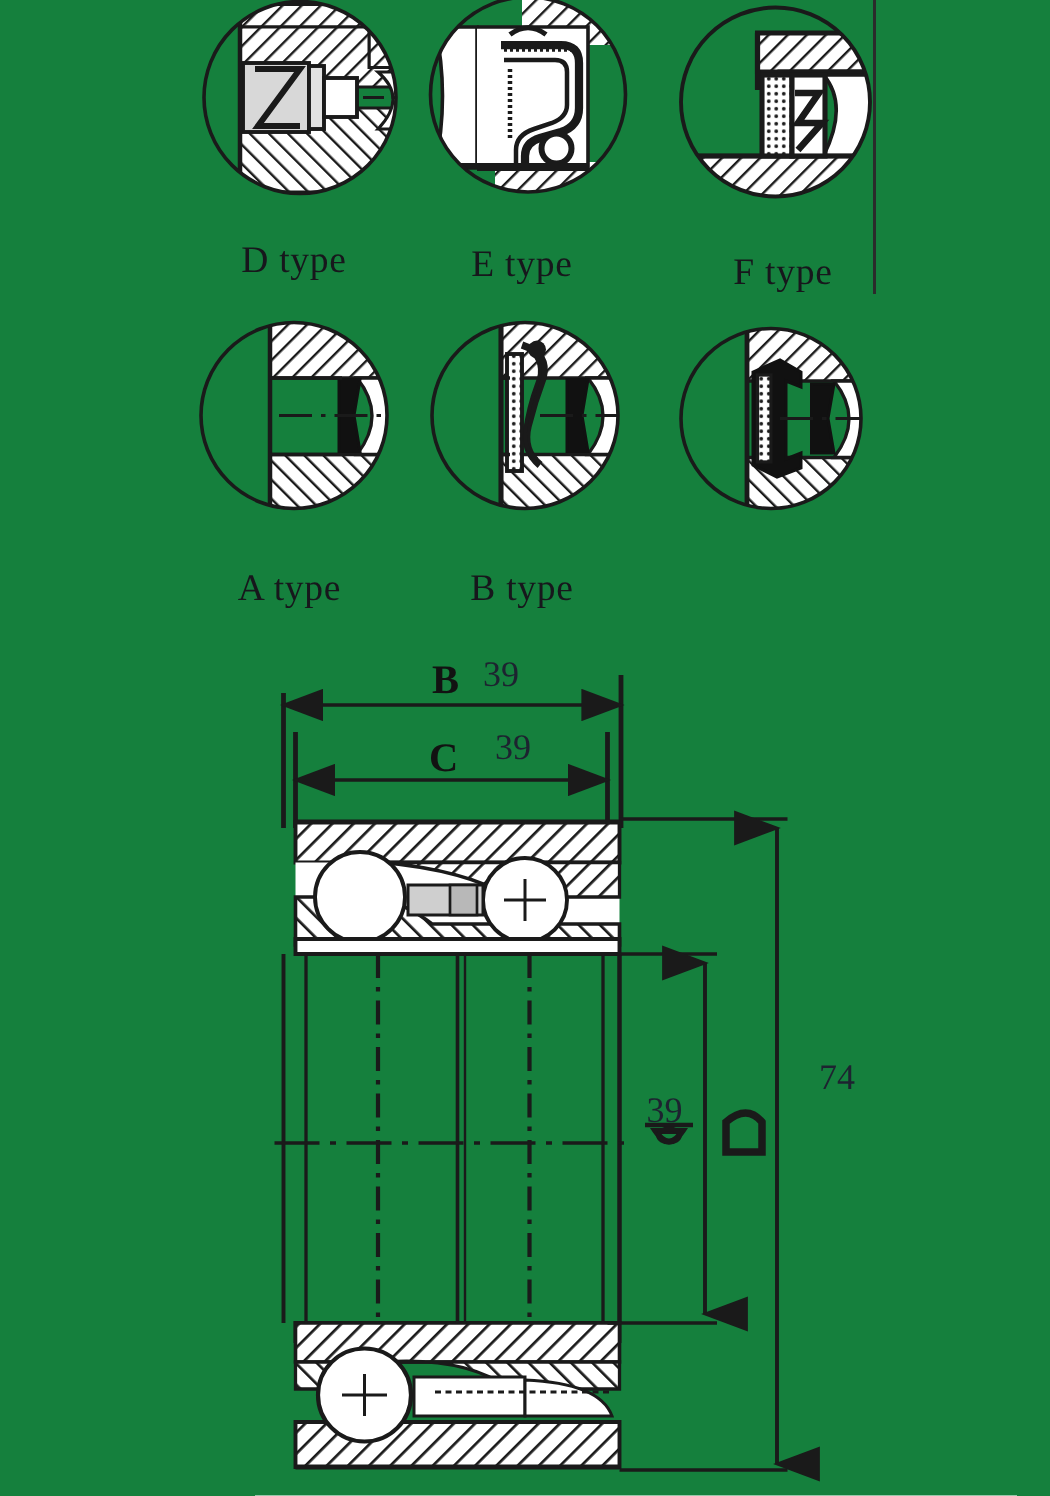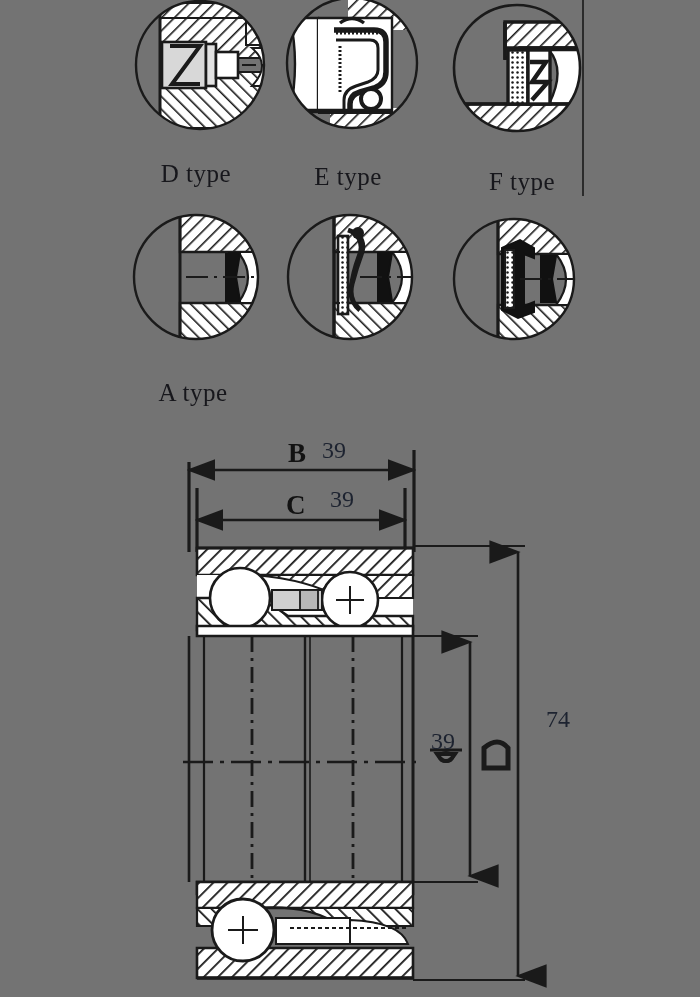--- a/index.html
+++ b/index.html
@@ -13,21 +13,21 @@
     font-family: "Liberation Serif", "DejaVu Serif", serif;
     color: #1a1a1a;
     position: relative;
     overflow: hidden;
   }
   #sheet {
     position: absolute;
     left: 0; top: 0;
     width: 700px;
     height: 997px;
-    background: #737373;
+    background: #15803d;
   }
   .seal-label {
     position: absolute;
     font-family: "Liberation Serif", "DejaVu Serif", serif;
     font-size: 25px;
     letter-spacing: 0.5px;
     color: #17171c;
     white-space: nowrap;
     text-align: center;
     font-weight: 500;
@@ -219,20 +219,21 @@
     </g>
   </svg>
 
   <div class="vsep" style="left:582px; top:0px; width:2px; height:196px;"></div>
 
   <div class="seal-label" style="left:146px; top:160px; width:100px;">D type</div>
   <div class="seal-label" style="left:298px; top:163px; width:100px;">E type</div>
   <div class="seal-label" style="left:472px; top:168px; width:100px;">F type</div>
 
   <div class="seal-label" style="left:143px; top:379px; width:100px;">A type</div>
+  <div class="seal-label" style="left:298px; top:379px; width:100px;">B type</div>
 
   <svg width="700" height="570" viewBox="0 0 700 570" style="position:absolute;left:0;top:430px;">
     <defs>
       <pattern id="bhatch" width="10" height="10" patternTransform="rotate(45)" patternUnits="userSpaceOnUse">
         <rect width="10" height="10" fill="#ffffff"></rect>
         <line x1="0" y1="0" x2="0" y2="10" stroke="#1a1a1a" stroke-width="3.6"></line>
       </pattern>
       <pattern id="bhatch2" width="10" height="10" patternTransform="rotate(-45)" patternUnits="userSpaceOnUse">
         <rect width="10" height="10" fill="#ffffff"></rect>
         <line x1="0" y1="0" x2="0" y2="10" stroke="#1a1a1a" stroke-width="3.6"></line>

